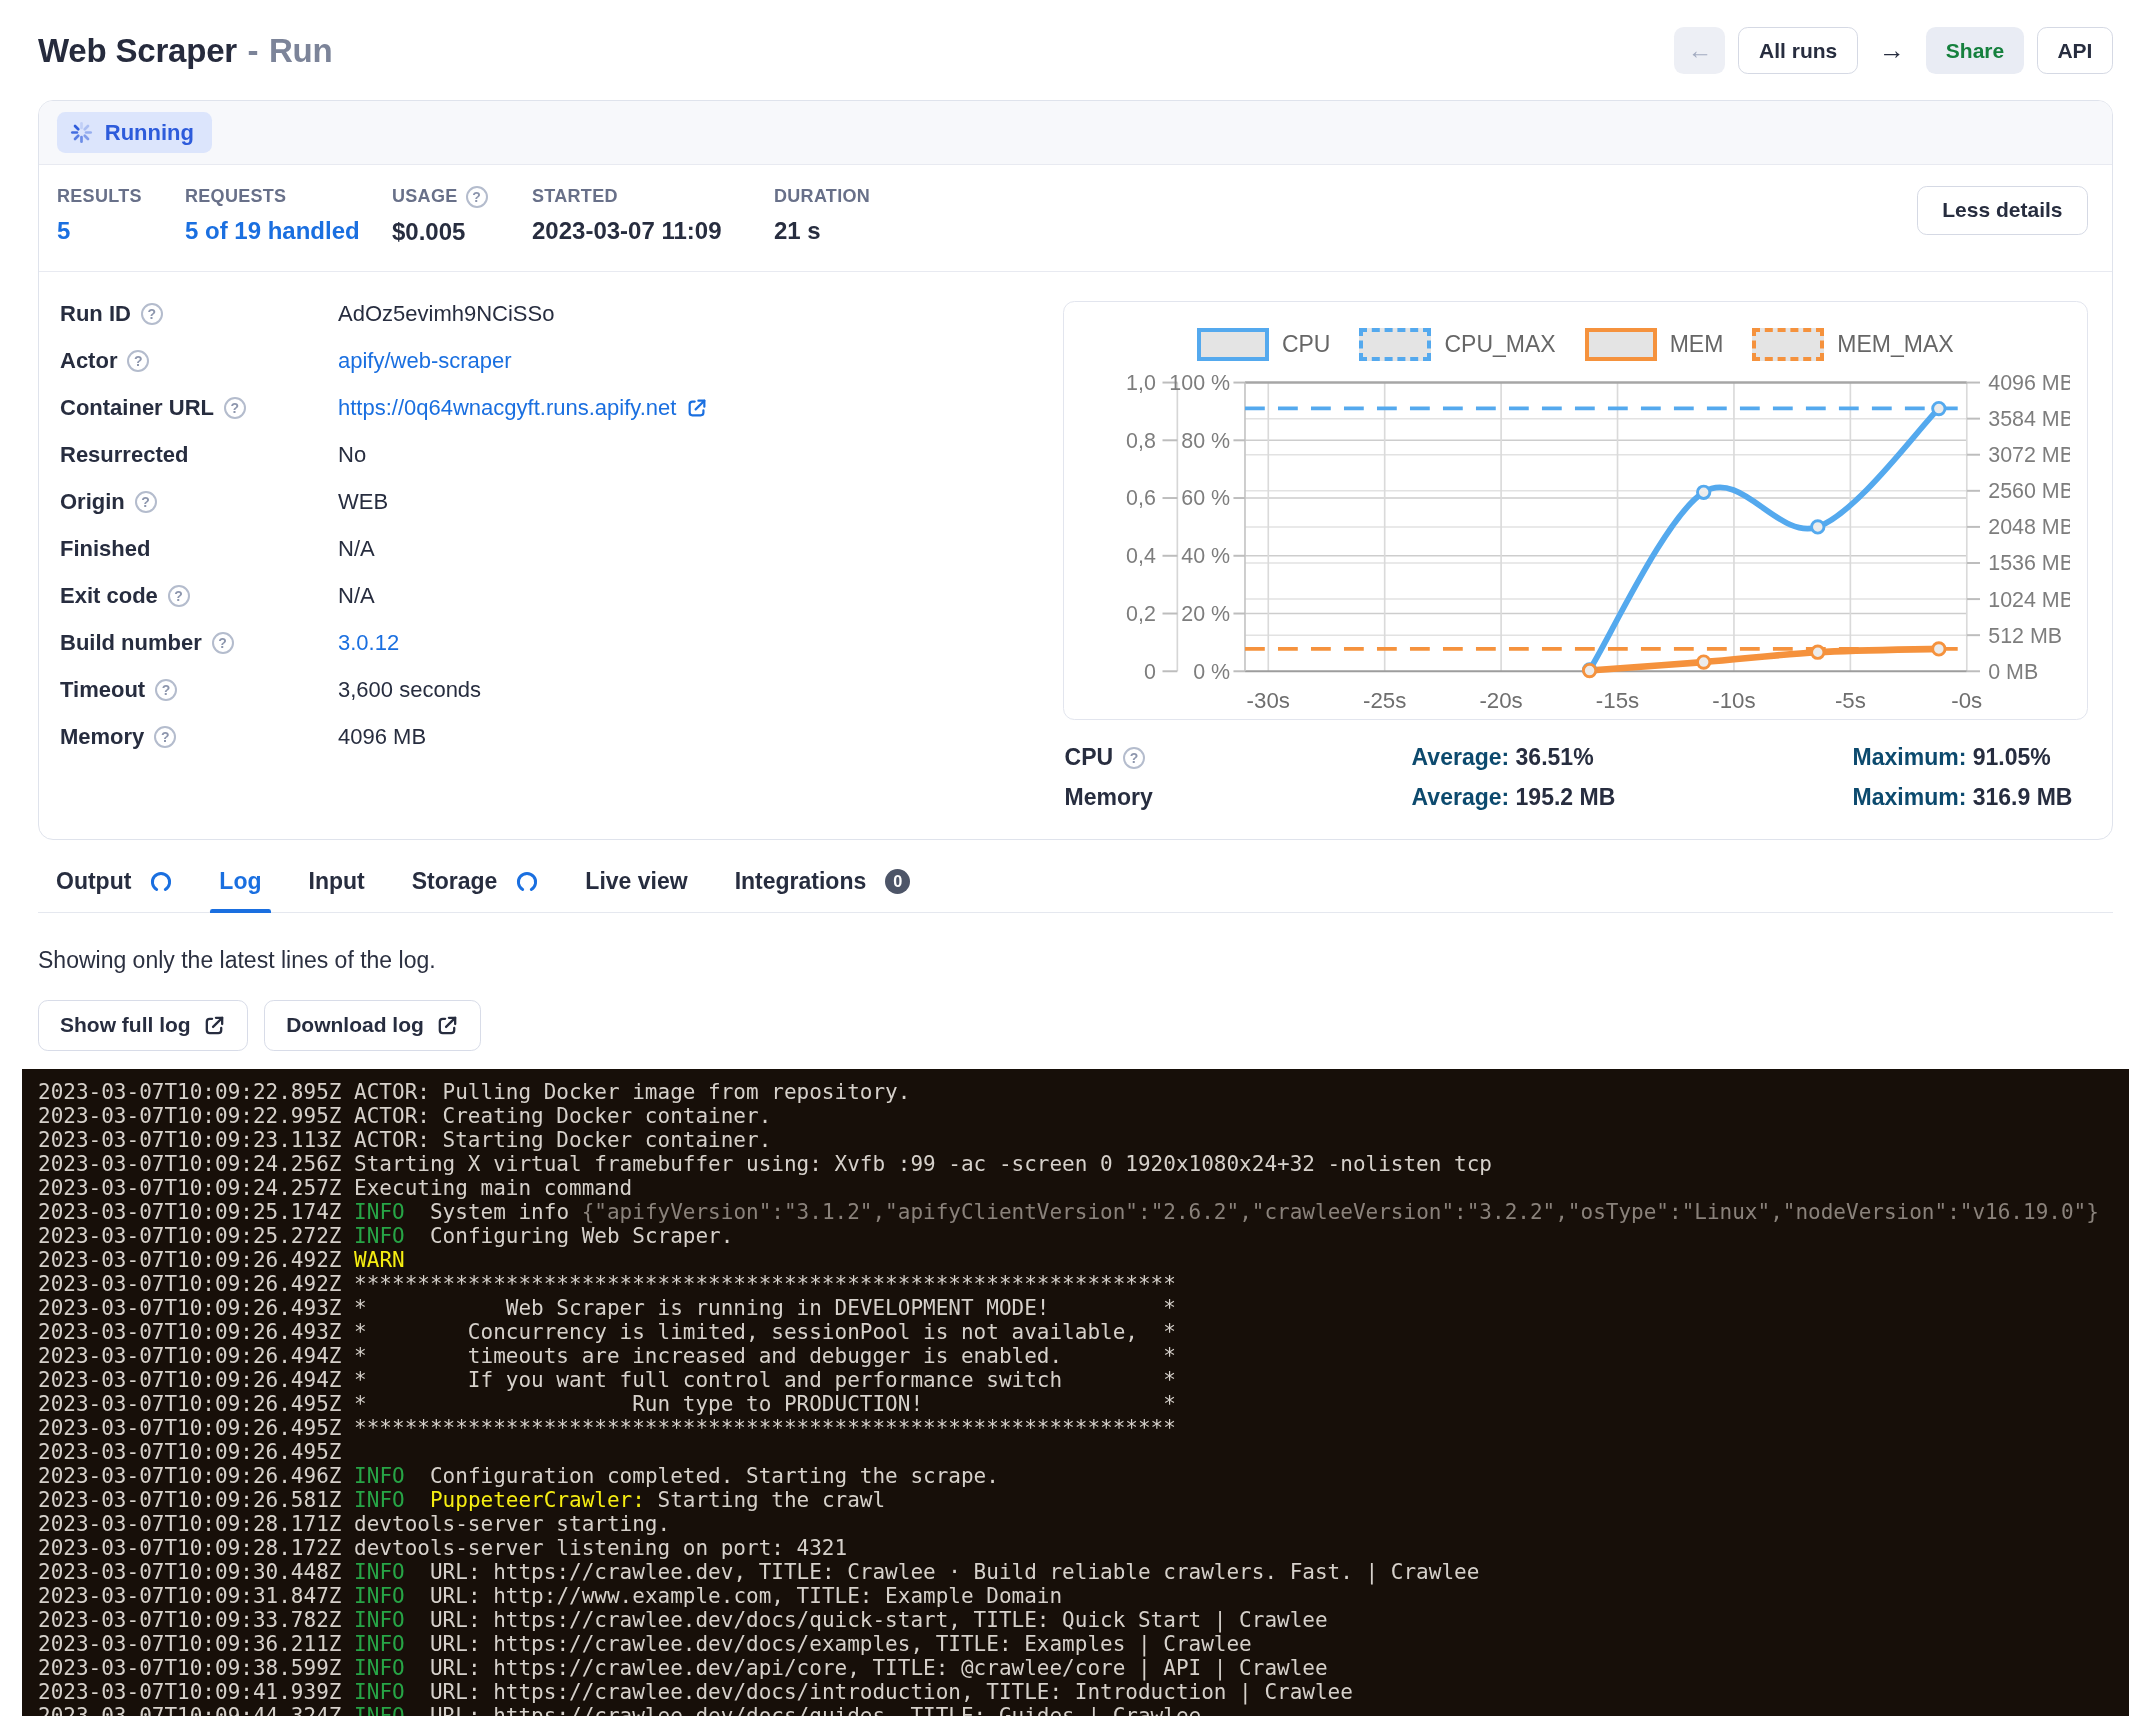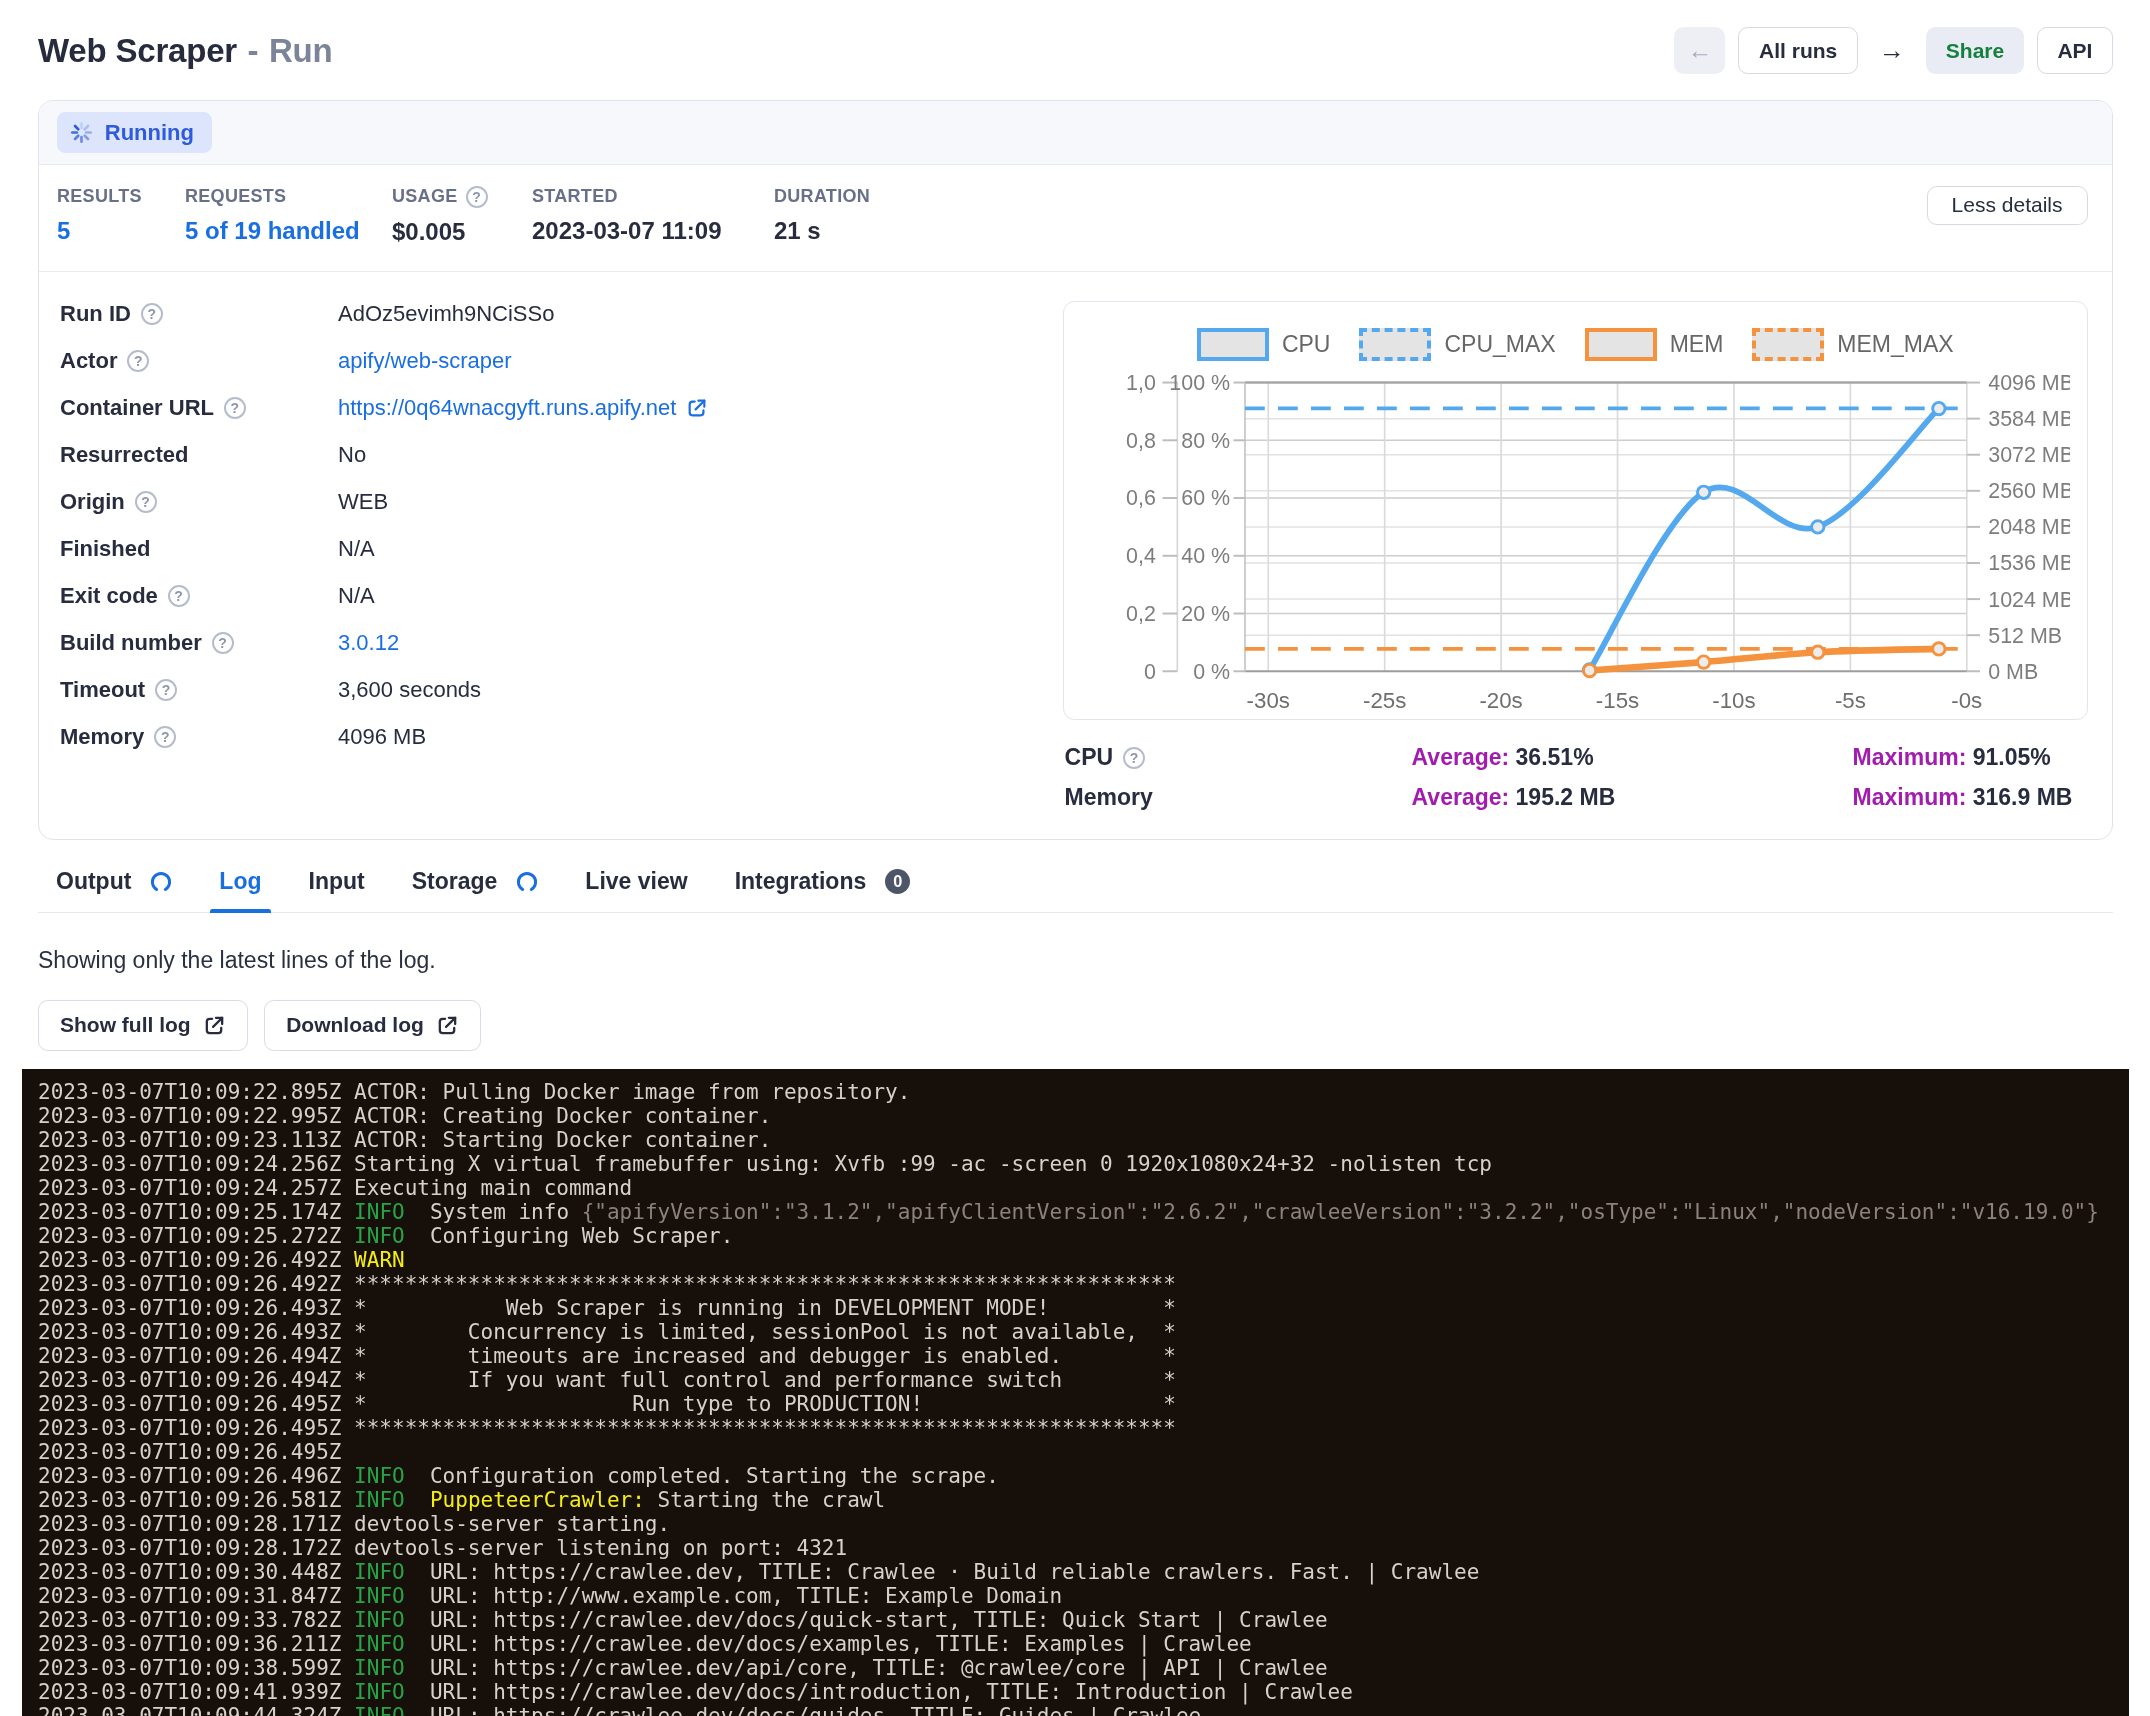--- a/index.html
+++ b/index.html
@@ -35,22 +35,22 @@
          font-size:22px;font-weight:600;padding:7.3px 18px 7.3px 12.2px;border-radius:8.2px}
   .badge svg{width:25px;height:25px}
 
   .stats-row{display:flex;align-items:flex-start;padding:20.4px 24.5px 24.5px 18px;border-bottom:1.6px solid #e8eaf1}
   .stat{display:flex;flex-direction:column}
   .stat:nth-child(1){width:128px}.stat:nth-child(2){width:207px}.stat:nth-child(3){width:140px}
   .stat:nth-child(4){width:242px}.stat:nth-child(5){width:180px}
   .stat .slabel{display:flex;align-items:center;gap:8.2px;font-size:18px;font-weight:700;color:var(--label);letter-spacing:0.3px}
   .stat .svalue{margin-top:10.6px;font-size:24px;font-weight:700;color:var(--dark)}
   .stat .svalue.link{color:var(--blue);cursor:pointer;text-decoration:none}
-  .less-btn{margin-left:auto;height:39px;padding:0 24px;border-radius:9.8px;border:1.6px solid var(--btn-border);
-            background:#fff;font-size:21px;font-weight:400;color:var(--dark);cursor:pointer;font-family:inherit}
+  .less-btn{margin-left:auto;height:49px;padding:0 24px;border-radius:9.8px;border:1.6px solid var(--btn-border);
+            background:#fff;font-size:21px;font-weight:700;color:var(--dark);cursor:pointer;font-family:inherit}
 
   .card-body{display:flex;gap:23px;padding:29px 24.5px 28px 21px}
   .details{flex:0 0 980px}
   .drow{display:flex;align-items:center;margin-bottom:21px;font-size:22px}
   .drow:last-child{margin-bottom:0}
   .dlabel{flex:0 0 278px;display:flex;align-items:center;gap:9.8px;font-weight:700;color:var(--dark)}
   .dvalue{color:var(--dark);display:flex;align-items:center;gap:9.8px}
   .dvalue a,.dvalue .lnk{color:var(--blue);text-decoration:none;cursor:pointer}
   .help{display:inline-flex;align-items:center;justify-content:center;width:22px;height:22px;border-radius:50%;
         border:2px solid #b4bccd;color:#8d96ad;font-size:14px;font-weight:700;flex:none;cursor:pointer;
@@ -60,21 +60,21 @@
   .chart-col{flex:1;min-width:0}
   .chart-card{border:1.6px solid #e2e5ee;border-radius:11.4px;padding:19.6px 16.3px 8.2px}
   .legend{display:flex;justify-content:center;align-items:center;gap:29px;margin:6.5px 0 9.8px;font-size:23px;color:#666}
   .legend .litem{display:inline-flex;align-items:center;gap:13px;cursor:pointer}
   .swatch{width:72px;height:33px;background:#e4e4e4;border:4.1px solid;flex:none}
   .swatch.dash{border-style:dashed}
   #chart{display:block;width:100%}
 
   .chart-stats{margin-top:24.5px;display:grid;grid-template-columns:347px 441px 1fr;row-gap:13px;align-items:center;font-size:23px;padding-left:1.6px}
   .chart-stats .clabel{display:flex;align-items:center;gap:9.8px;font-weight:700;color:var(--dark)}
-  .chart-stats .muted{color:#a21caf;font-weight:600}
+  .chart-stats .muted{color:#0c4a6e;font-weight:600}
   .chart-stats .val{color:var(--dark);font-weight:700}
 
   
   .tabs{display:flex;gap:47px;align-items:flex-end;padding:0 18px;border-bottom:1.6px solid #e5e8ef;margin-top:28px}
   .tab{display:flex;align-items:center;gap:19px;padding-bottom:16.3px;font-size:23px;font-weight:600;color:var(--dark);cursor:pointer;position:relative}
   .tab.active{color:var(--blue)}
   .tab.active::after{content:"";position:absolute;left:-9.8px;right:-9.8px;bottom:-1.6px;height:4.1px;background:var(--blue);border-radius:2.4px 2.4px 0 0}
   .tab svg{width:22px;height:22px}
   .tbadge{display:inline-flex;align-items:center;justify-content:center;width:25px;height:25px;border-radius:50%;
           background:#4d5568;color:#fff;font-size:16.3px;font-weight:700}

